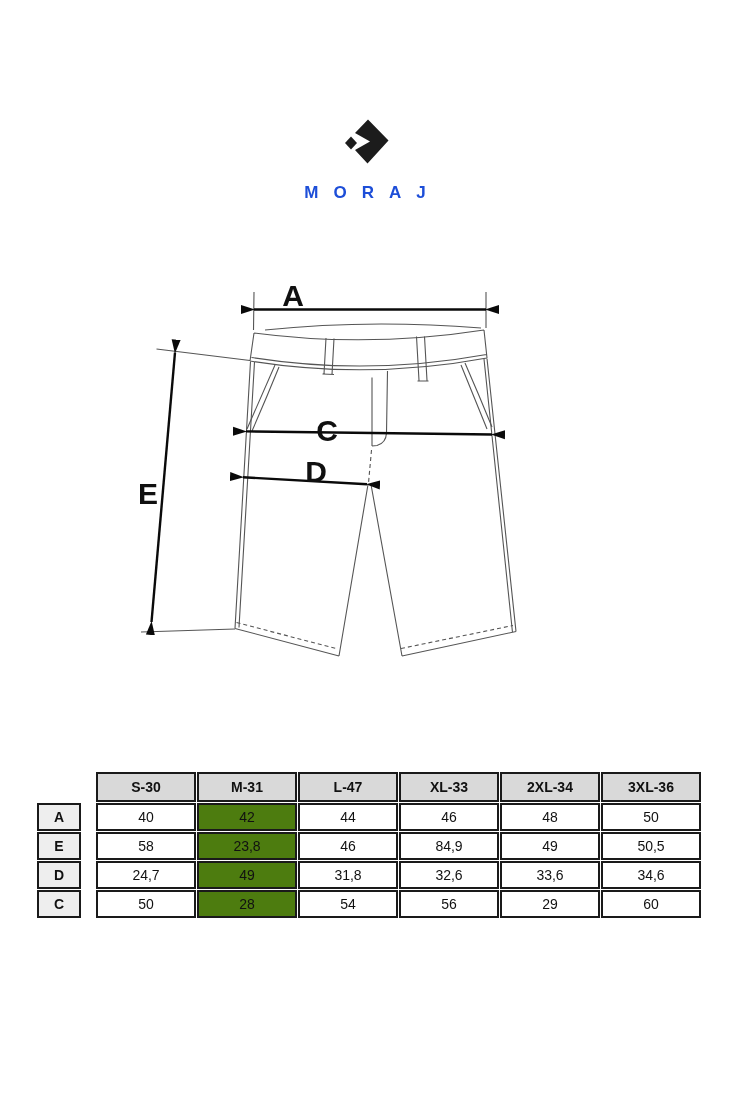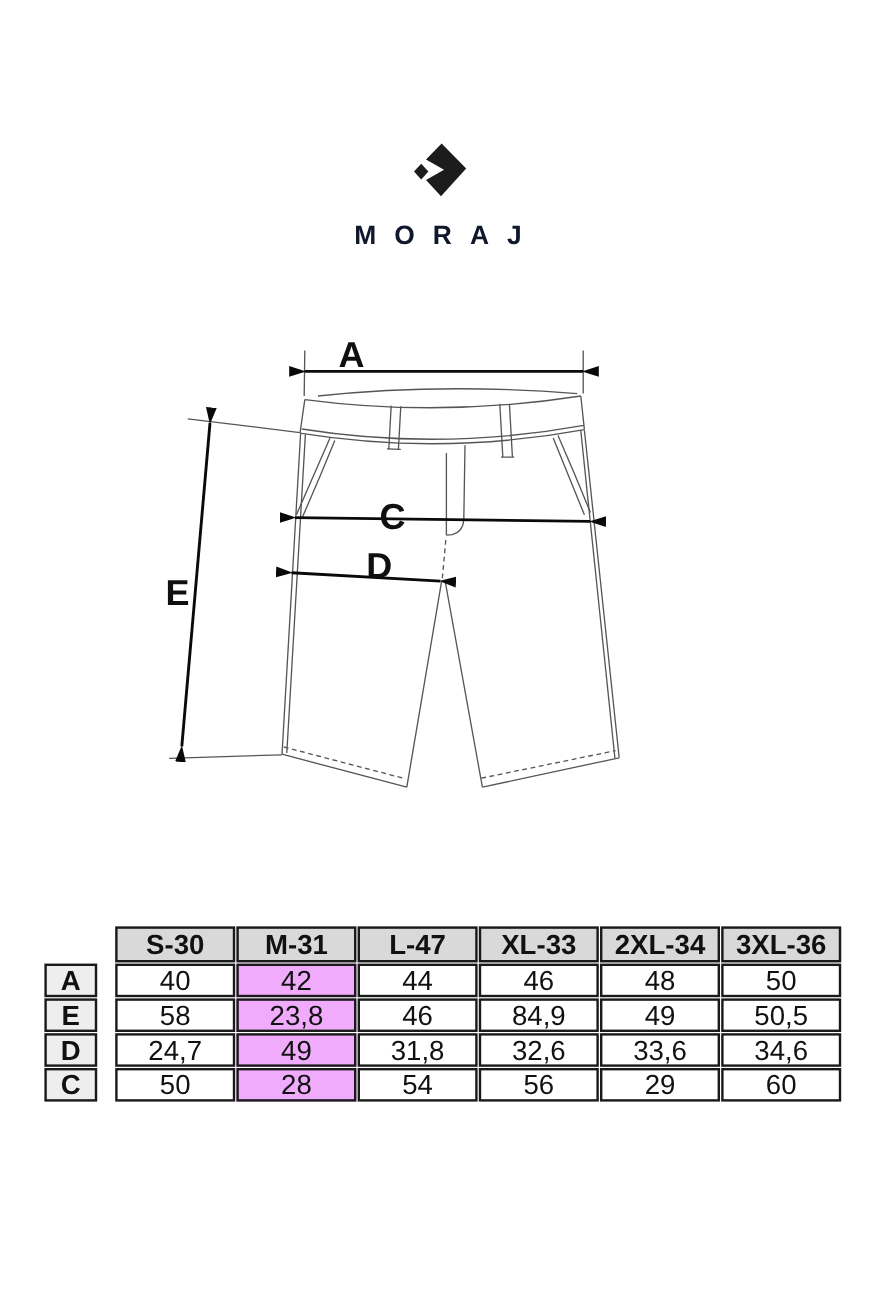--- a/index.html
+++ b/index.html
@@ -6,22 +6,22 @@
   body { font-family:"Liberation Sans","DejaVu Sans",sans-serif; color:#111; }
   .page {
     position:relative; width:730px; height:1095px; margin:0 auto;
     background:#ffffff; overflow:hidden;
   }
 
   
   .brand-icon { position:absolute; left:335px; top:110px; }
   .brand-name {
     position:absolute; left:0; top:183px; width:730px;
-    text-align:center; font-size:22px; font-weight:bold;
-    letter-spacing:15px; color:#0f172a;
+    text-align:center; font-size:17px; font-weight:bold;
+    letter-spacing:15px; color:#1d4ed8;
   }
   .brand-name span { margin-right:-15px; }
 
   
   .diagram { position:absolute; left:135px; top:270px; }
   .sketch  { stroke:#555; stroke-width:1.1; fill:none; }
   .sketch.dashed { stroke-dasharray:4 3; }
   .dim     { stroke:#0a0a0a; stroke-width:2.4; fill:none; }
   .guide   { stroke:#555; stroke-width:1.1; fill:none; }
   .dim-label { font-family:"Liberation Sans","DejaVu Sans",sans-serif;
@@ -31,26 +31,26 @@
   .size-table {
     position:absolute; left:37px; top:772px;
     display:grid;
     grid-template-columns:44px 13px repeat(6,100px);
     grid-template-rows:30px repeat(4,28px);
     gap:1px;
   }
   .cell {
     border:2px solid #1a1a1a; background:#ffffff;
     display:flex; align-items:center; justify-content:center;
-    font-size:23px; line-height:1; color:#111;
+    font-size:14px; line-height:1; color:#111;
   }
   .cell.corner, .cell.spacer { border:none; background:transparent; }
   .cell.th       { background:#d9d9d9; font-weight:bold; }
   .cell.rowlabel { background:#eeeeee; font-weight:bold; }
-  .cell.shaded   { background:#f0abfc; }
+  .cell.shaded   { background:#4d7c0f; }
 </style>
 </head>
 <body>
 
 <div class="page">
 
   <svg class="brand-icon" width="70" height="60" viewBox="0 0 70 60">
     <polygon points="33,9.5 53.5,30.5 32.5,53.5 20,40 35,31.5 20,23" fill="#1c1c1c"></polygon>
     <polygon points="10,33 16,26.5 22,33 16,39.5" fill="#1c1c1c"></polygon>
   </svg>

